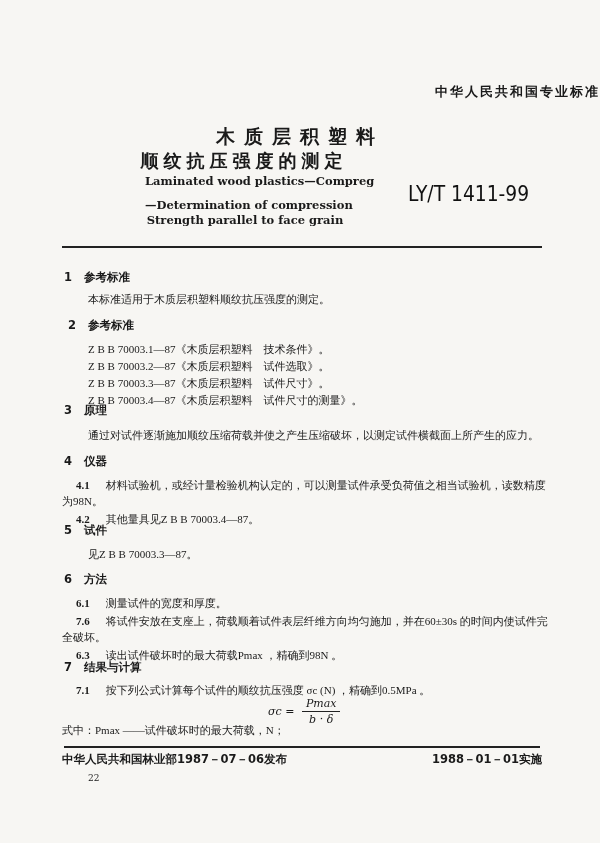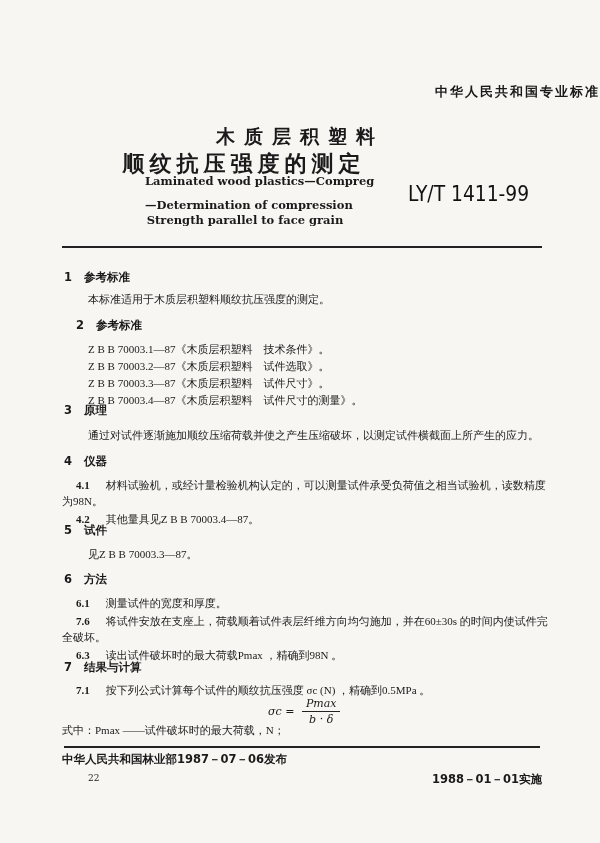--- a/index.html
+++ b/index.html
@@ -4,31 +4,31 @@
   <style>
     html, body { margin: 0; padding: 0; }
     body {
       width: 600px; height: 843px; position: relative; overflow: hidden;
       background: #f7f6f3; color: #1a1a1a;
       font-family: "DejaVu Serif", serif;
     }
     .abs { position: absolute; white-space: nowrap; }
     .hdr { top: 83px; left: 0; width: 600px; text-align: right; font-family: "DejaVu Sans", sans-serif; font-weight: bold; font-size: 13px; letter-spacing: 2px; }
     .t1 { top: 124px; left: 0; width: 600px; text-align: center; font-family: Liberation Sans, sans-serif; font-weight: bold; font-size: 19px; letter-spacing: 9px; }
-    .t2 { top: 149px; left: 0; width: 488px; text-align: center; font-family: "DejaVu Sans", sans-serif; font-weight: bold; font-size: 22px; letter-spacing: 5px; }
+    .t2 { top: 149px; left: 0; width: 488px; text-align: center; font-family: "DejaVu Sans", sans-serif; font-weight: bold; font-size: 18px; letter-spacing: 5px; }
     .en { left: 145px; width: 200px; text-align: center; font-family: "DejaVu Serif", serif; font-weight: bold; font-size: 11.5px; }
     .en1 { top: 174px; } .en2 { top: 198px; } .en3 { top: 213px; }
     .hand { top: 181px; left: 408px; font-family: "DejaVu Sans", sans-serif; font-size: 22px; font-weight: normal; letter-spacing: 0px; transform: scaleX(0.85); transform-origin: left; color: #111; }
     .rule { position: absolute; left: 62px; width: 480px; height: 2px; background: #222; }
     .sec { font-family: "DejaVu Sans", sans-serif; font-weight: bold; font-size: 11.5px; }
     .sec .num { display: inline-block; width: 20px; }
     .body-text { font-family: Liberation Serif, serif; font-size: 11px; }
     .sub { font-weight: bold; margin-right: 16px; }
     .foot-l { top: 752px; left: 62px; font-family: "DejaVu Sans", sans-serif; font-weight: bold; font-size: 11.5px; }
-    .foot-r { top: 752px; right: 58px; font-family: "DejaVu Sans", sans-serif; font-weight: bold; font-size: 11.5px; margin-top: 20px; }
+    .foot-r { top: 752px; right: 58px; font-family: "DejaVu Sans", sans-serif; font-weight: bold; font-size: 11.5px; }
     .pg { top: 773px; left: 88px; font-size: 9px; }
     .formula { top: 697px; left: 268px; font-family: "DejaVu Serif", serif; font-style: italic; font-size: 11px; }
     .frac { display: inline-block; vertical-align: middle; text-align: center; margin-left: 4px; }
     .frac .numr { display: block; border-bottom: 1px solid #222; padding: 0 4px 1px; }
     .frac .den { display: block; padding-top: 1px; }
   </style>
 </head>
 <body>
 
 <div class="abs hdr">中华人民共和国专业标准</div>
@@ -39,21 +39,21 @@
 <div class="abs en en3">Strength parallel to face grain</div>
 <div class="abs hand">LY/T 1411-99</div>
 
 <div class="rule" style="top:246px;"></div>
 
 <div class="abs sec" style="top:270px;left:64px;">
   <span class="num">1</span><span>参考标准</span>
 </div>
 <div class="abs body-text" style="top:292px;left:88px;">本标准适用于木质层积塑料顺纹抗压强度的测定。</div>
 
-<div class="abs sec" style="top:318px;left:76px;">
+<div class="abs sec" style="top:318px;left:68px;">
   <span class="num">2</span><span>参考标准</span>
 </div>
 <div class="abs body-text" style="top:342px;left:88px;">Z B B 70003.1—87《木质层积塑料　技术条件》。</div>
 <div class="abs body-text" style="top:359px;left:88px;">Z B B 70003.2—87《木质层积塑料　试件选取》。</div>
 <div class="abs body-text" style="top:376px;left:88px;">Z B B 70003.3—87《木质层积塑料　试件尺寸》。</div>
 <div class="abs body-text" style="top:393px;left:88px;">Z B B 70003.4—87《木质层积塑料　试件尺寸的测量》。</div>
 
 <div class="abs sec" style="top:403px;left:64px;">
   <span class="num">3</span><span>原理</span>
 </div>

